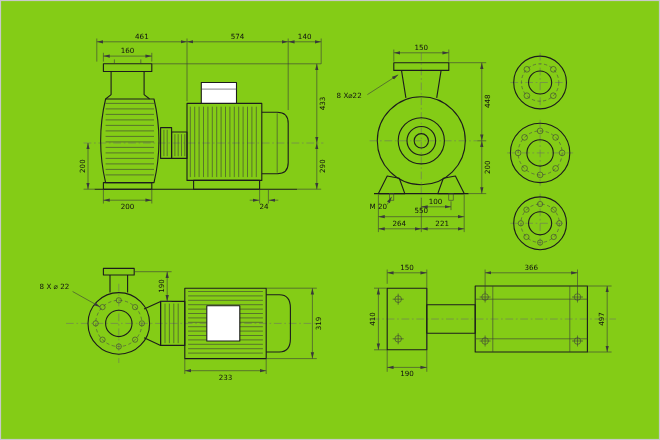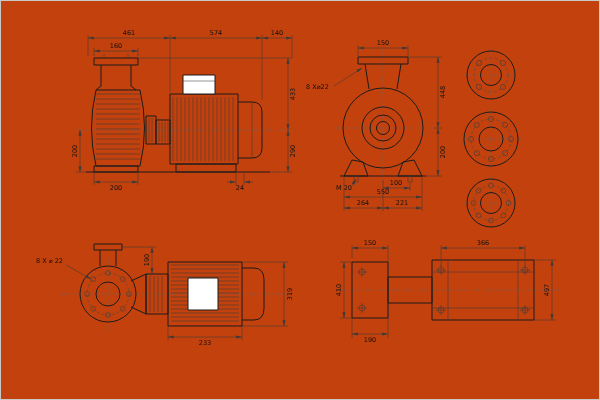--- a/index.html
+++ b/index.html
@@ -1,16 +1,16 @@
 <!DOCTYPE html>
 <html><head>
 <meta charset="utf-8">
 <style>
   html,body{margin:0;padding:0;background:#fff;}
-  .stage{position:relative;width:600px;height:400px;background:#c2410c;overflow:hidden;
+  .stage{position:relative;width:600px;height:400px;background:#84cc16;overflow:hidden;
          outline:1px solid #c9c9c9;outline-offset:-1px;}
   svg{position:absolute;left:0;top:0;}
   
   .o  {stroke:#1c1c1c;stroke-width:1;fill:none;stroke-linejoin:round;stroke-linecap:butt;}
   .t  {stroke:#3a3a3a;stroke-width:.55;fill:none;}
   .d  {stroke:#3a3a3a;stroke-width:.55;fill:none;}
   .cl {stroke:#6a6a6a;stroke-width:.5;fill:none;stroke-dasharray:7 2.5 1.5 2.5;}
   .bd {stroke:#4a4a4a;stroke-width:.55;fill:none;stroke-dasharray:3 2.2;}
   .lbl{font:6.5px "DejaVu Sans", sans-serif;fill:#111;}
   .mid{text-anchor:middle;}

